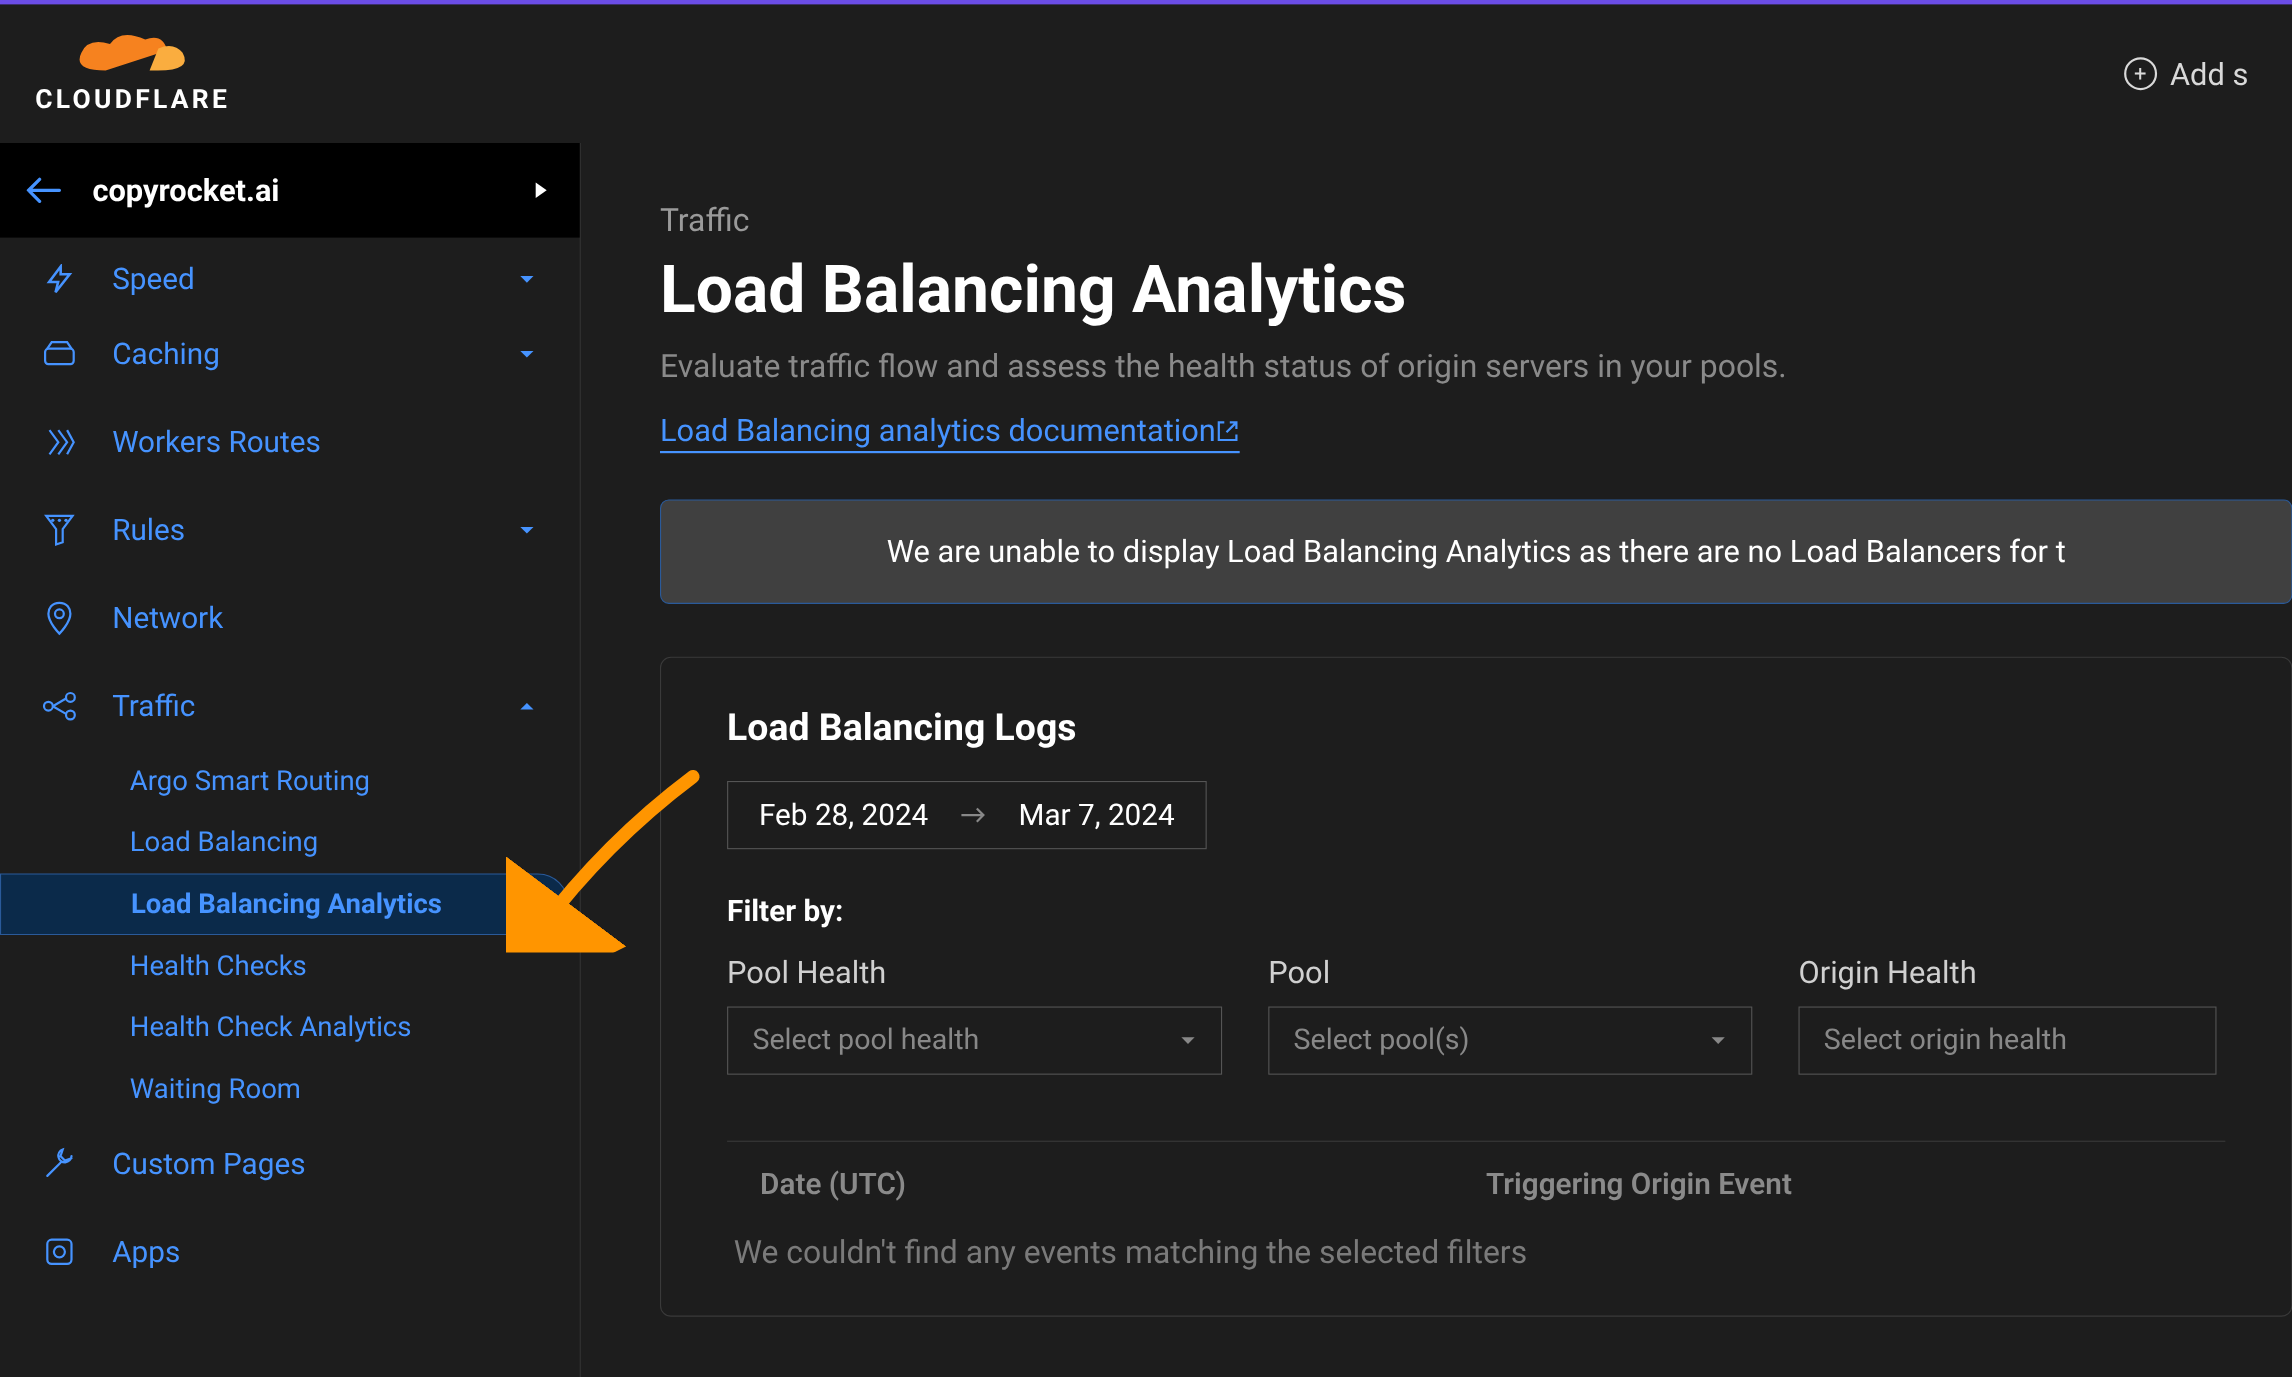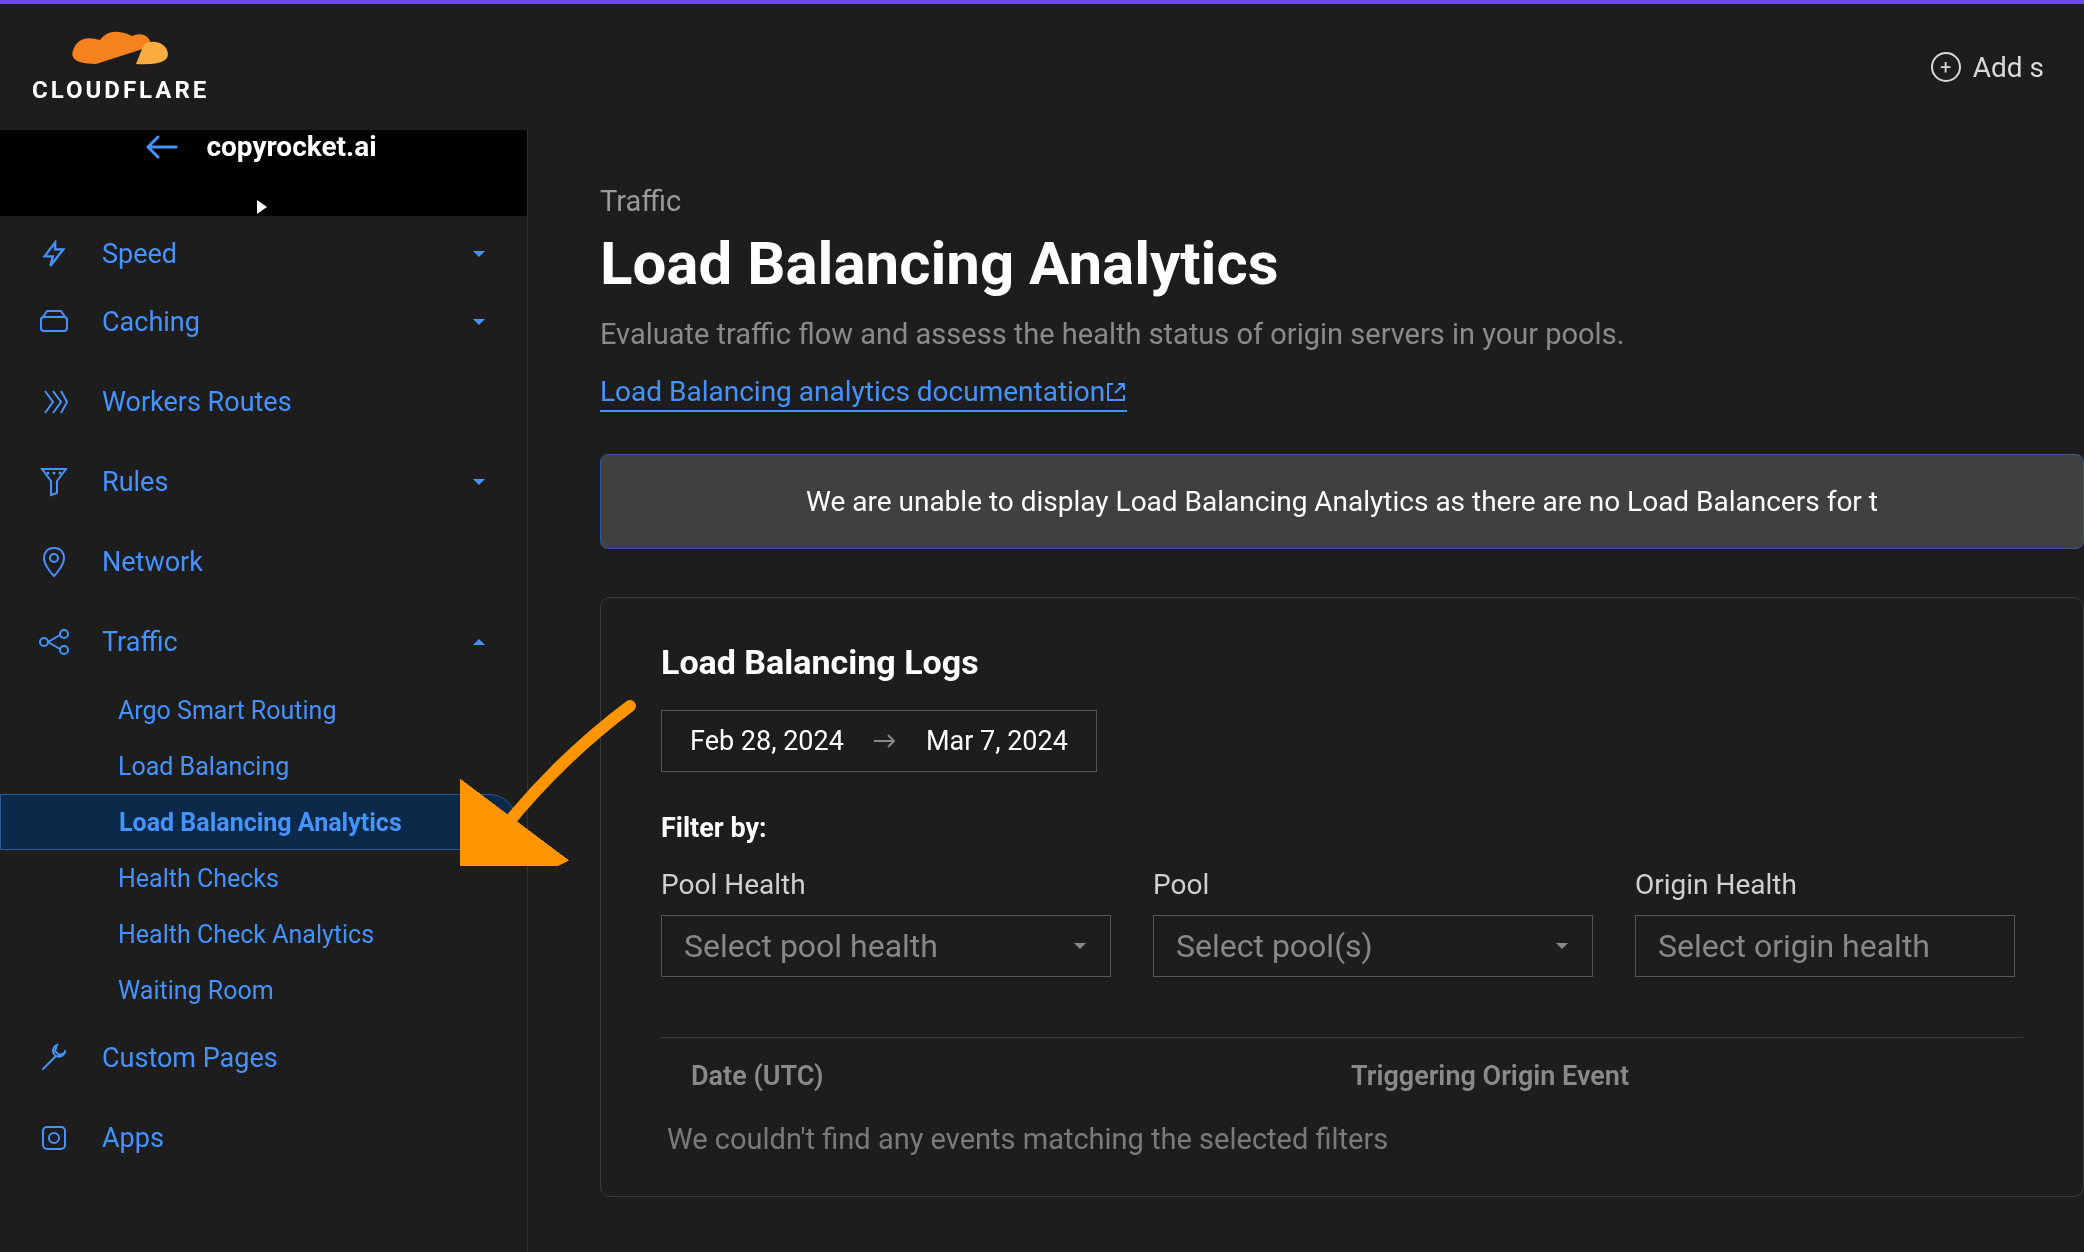--- a/index.html
+++ b/index.html
@@ -23,21 +23,20 @@
   .cloud-icon { width: 110px; height: 44px; }
   .logo-text { letter-spacing: 3px; font-weight: 700; color: #fff; font-size: 24px; }
   .add-site { display:flex; align-items:center; gap:12px; color:#d9d9d9; font-size:28px; }
   .plus-circle { width:30px; height:30px; border:2px solid #d9d9d9; border-radius:50%; display:flex; align-items:center; justify-content:center; font-size:20px; line-height:1; }
 
   .layout { display:flex; height: calc(100% - 130px); }
   .sidebar { width: 528px; background:#1d1d1d; border-right:1px solid #333; display:flex; flex-direction:column; }
   .domain-select {
     background:#000; height:86px; display:flex; align-items:center; justify-content:space-between;
     padding: 0 28px 0 24px;
-    flex-direction: column;
   }
   .domain-left { display:flex; align-items:center; gap:28px; }
   .back-arrow { color:#4693ff; font-size:28px; }
   .domain-name { color:#fff; font-size:28px; font-weight:700; }
   .domain-caret { color:#fff; }
 
   .nav { padding: 10px 0; overflow:hidden; }
   .nav-row {
     display:flex; align-items:center; height:80px; padding:0 36px; color:#4693ff;
     font-size:27px; gap:30px; position:relative;
@@ -74,21 +73,21 @@
     padding: 14px 28px; color:#fff; font-size:27px; margin-bottom:40px;
   }
   .arrow-right-thin { color:#888; }
 
   .filter-title { color:#fff; font-weight:700; font-size:27px; margin-bottom:24px; }
   .filter-row { display:flex; gap:42px; }
   .filter-col { display:flex; flex-direction:column; gap:14px; }
   .filter-label { color:#d0d0d0; font-size:28px; }
   .select {
     border:1px solid #555; height:62px; width:450px; display:flex; align-items:center; justify-content:space-between;
-    padding:0 22px; color:#888; font-size:32px; background:transparent;gap:27px;
+    padding:0 22px; color:#888; font-size:26px; background:transparent;gap:27px;
   }
   .select.small { width:440px;justify-content:space-between; }
   .select .sel-caret { color:#888; }
 
   .table { margin-top:60px; border-top:1px solid #3a3a3a; }
   .thead { display:flex; padding:22px 30px; color:#8a8a8a; font-size:27px; font-weight:600; }
   .th-date { width:660px; }
   .th-event { flex:1; }
   .empty-row { padding: 8px 6px 40px 6px; color:#7a7a7a; font-size:29px; }
 

